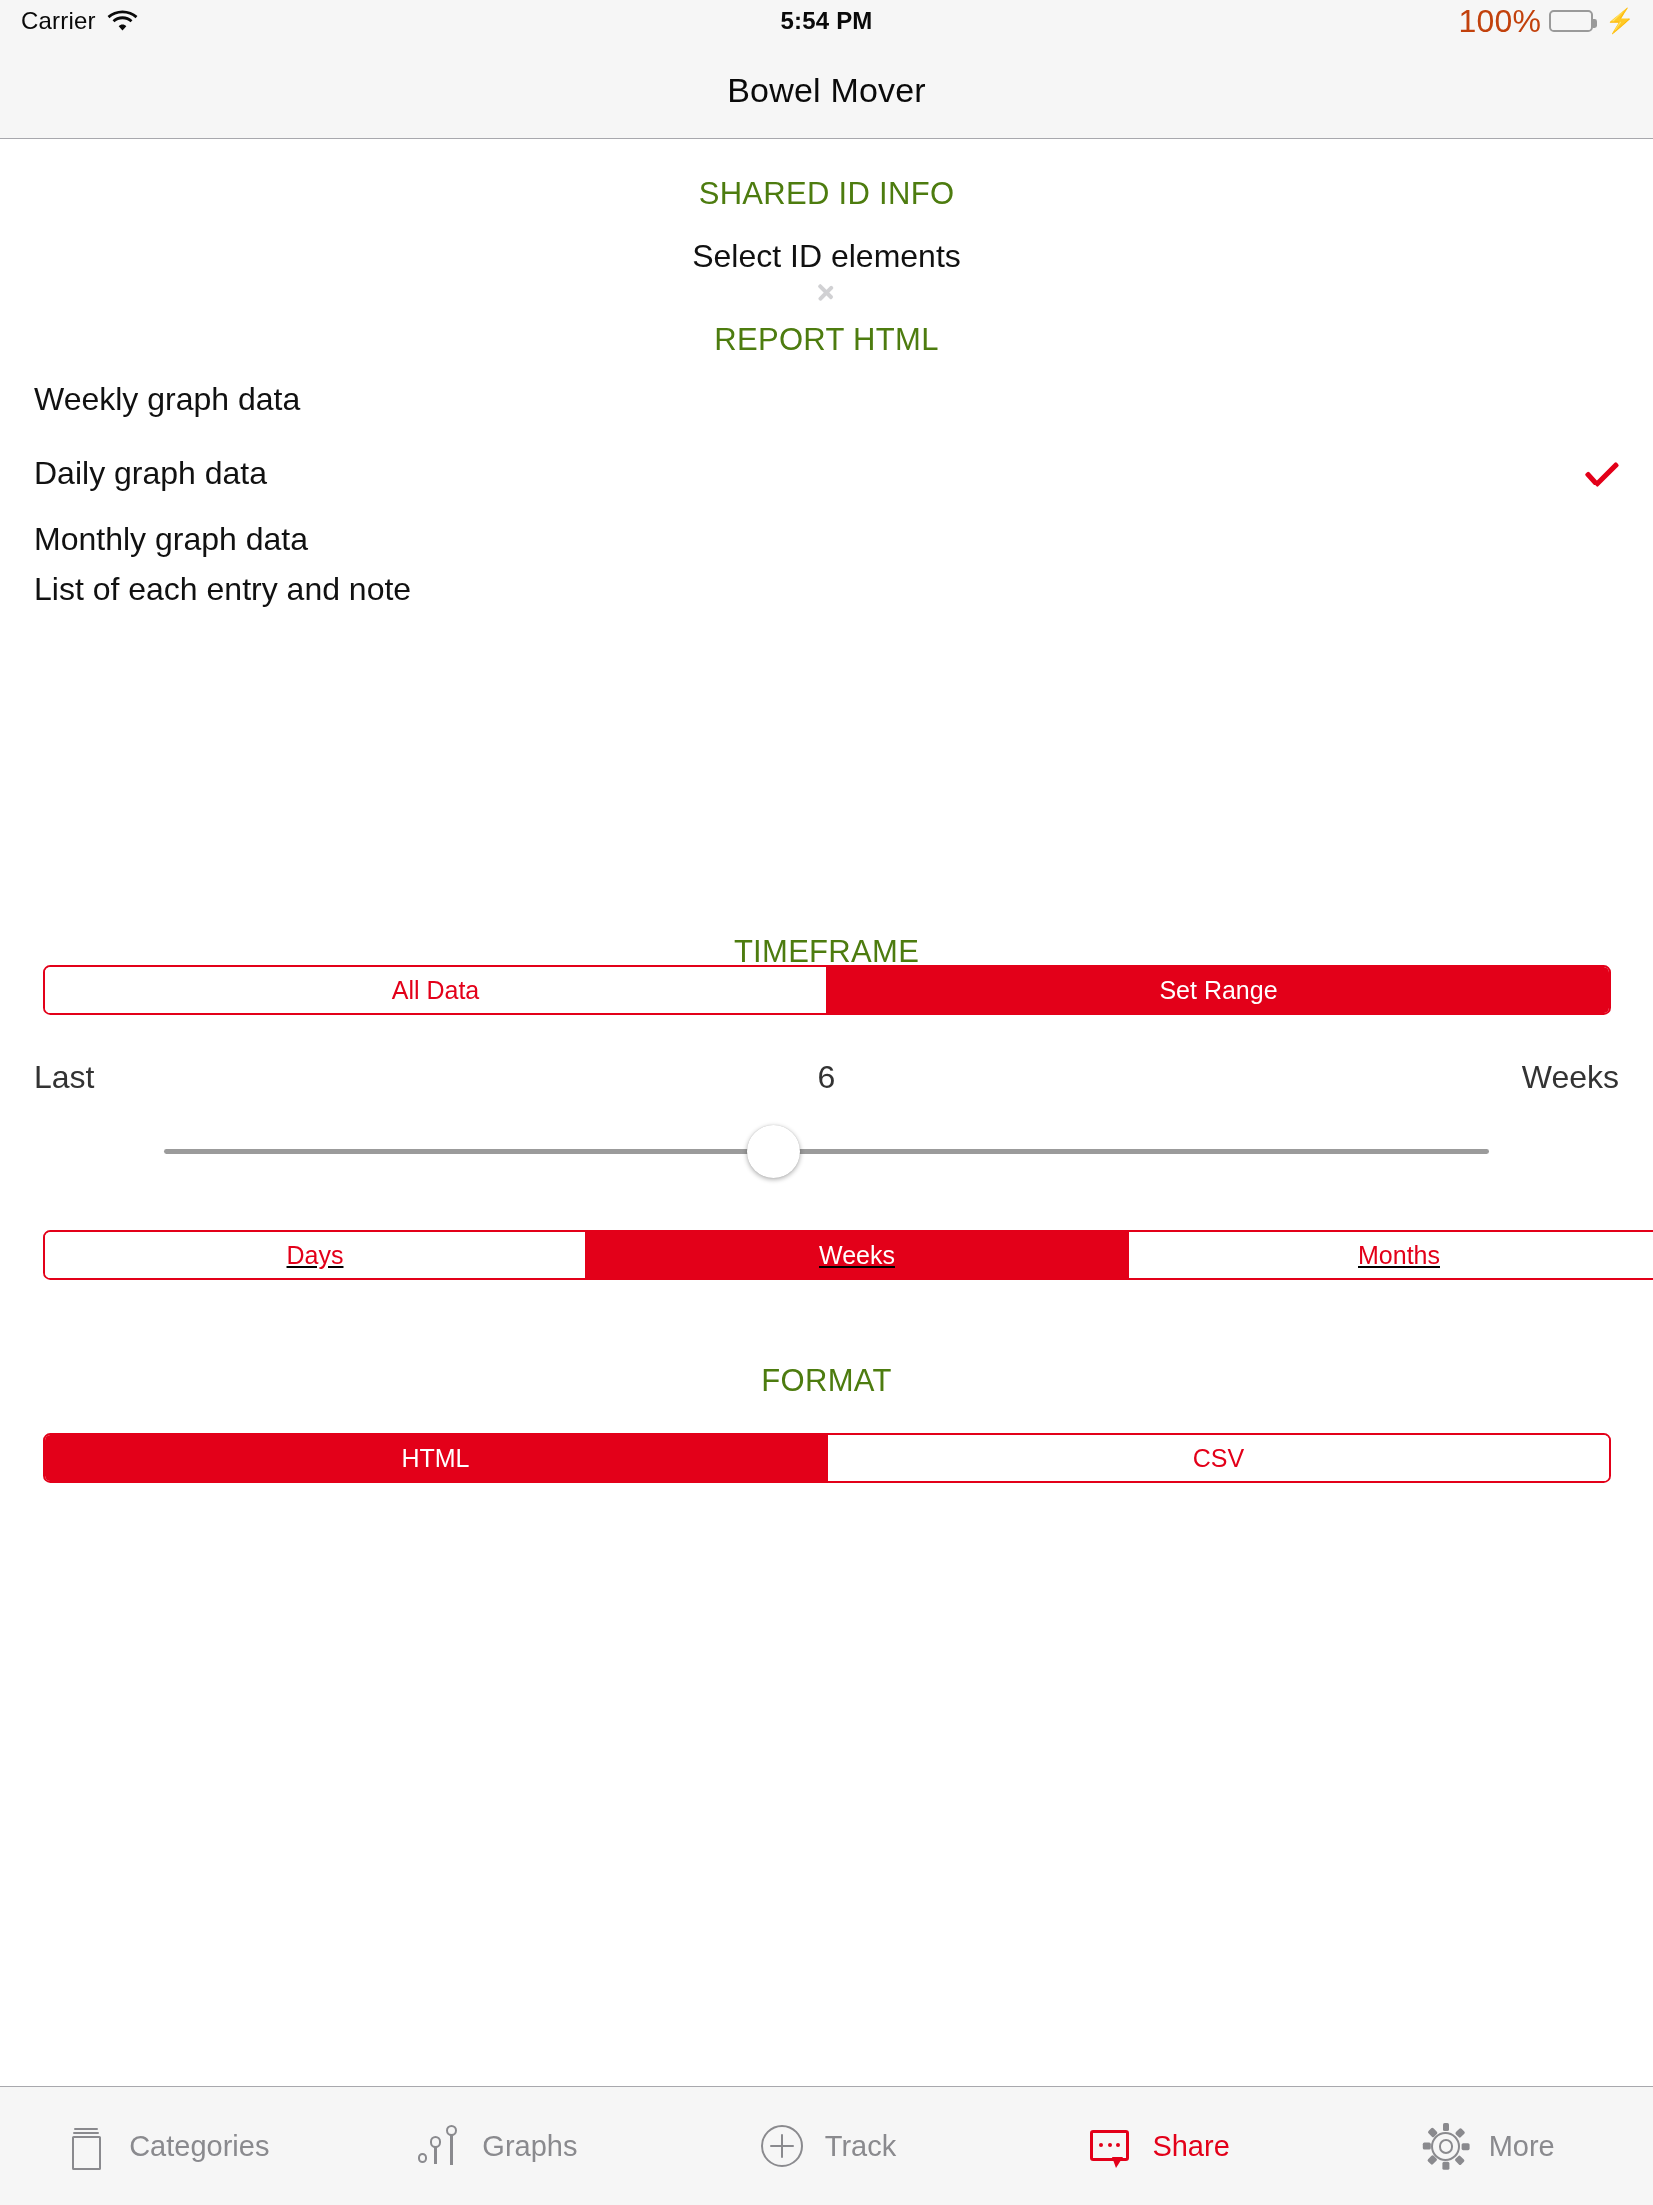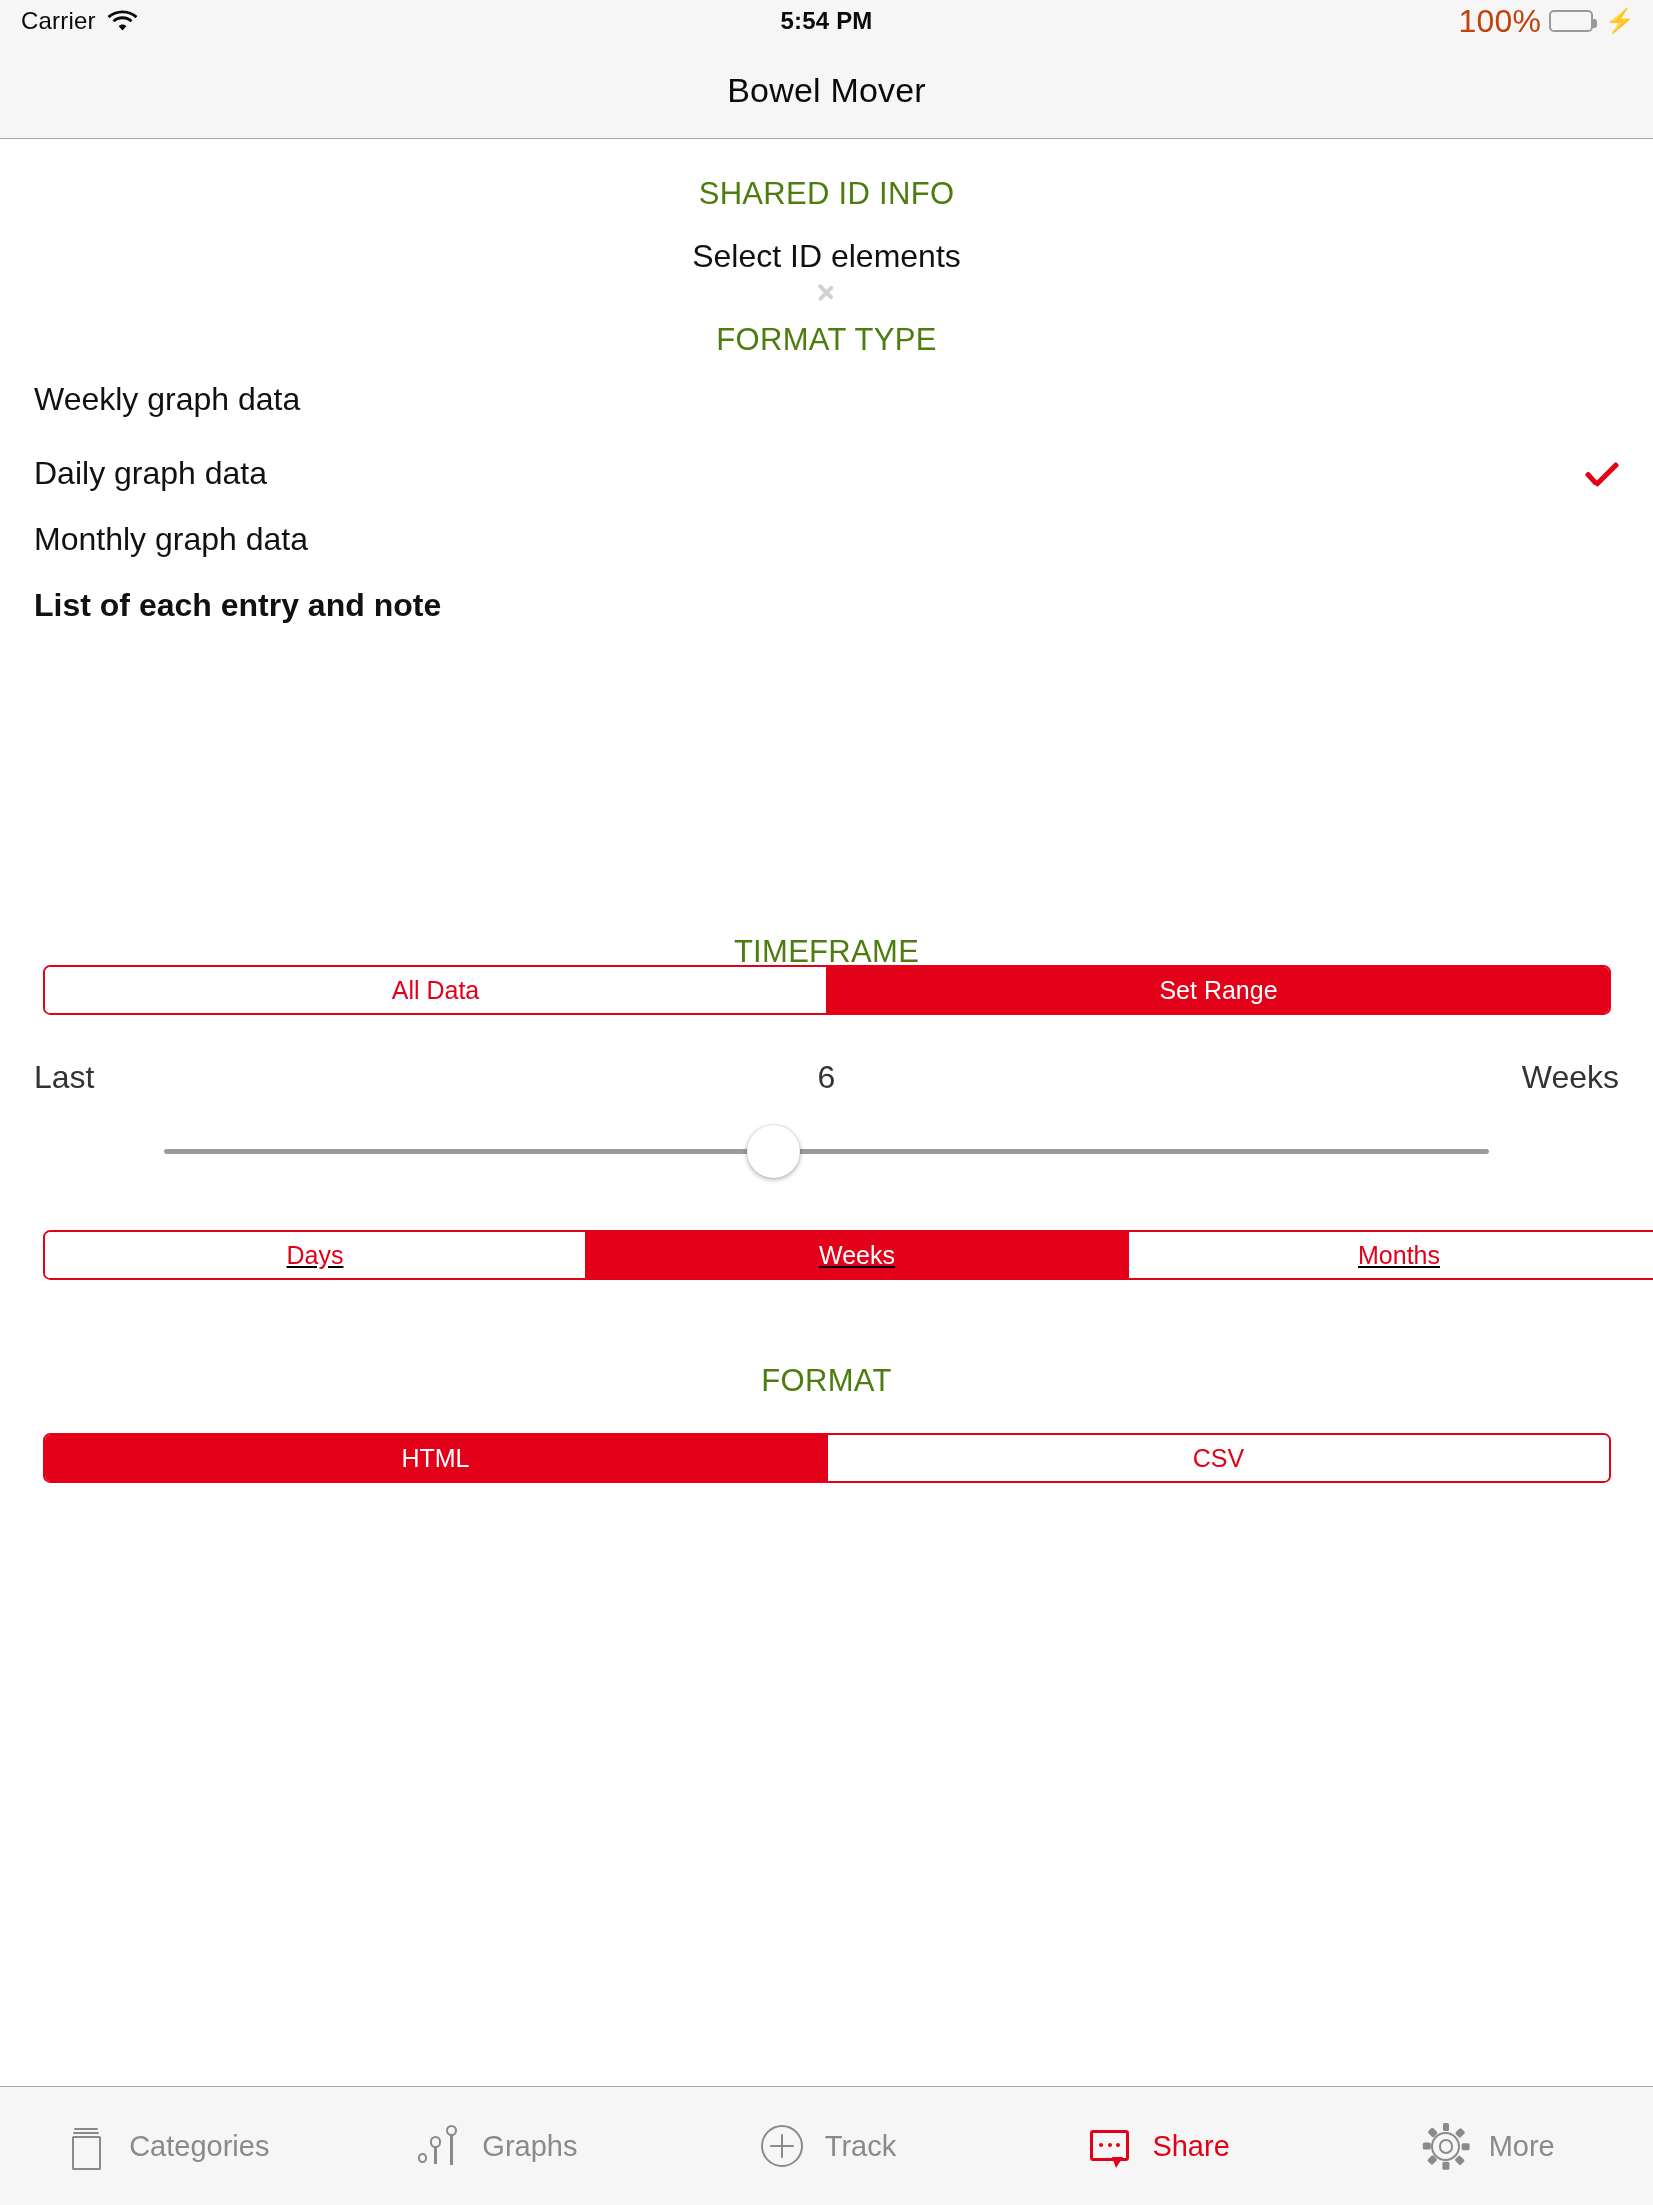--- a/index.html
+++ b/index.html
@@ -254,36 +254,36 @@
 <div class="content">
 
 
   <div class="section-header" style="margin-top:36px;">SHARED ID INFO</div>
 
   <div class="row" style="margin-top:26px;flex-direction:column;">
     <span class="row-label">Select ID elements</span>
     <span class="chev"></span>
   </div>
 
-  <div class="section-header" style="margin-top:34px;">FORMAT TYPE</div>
+  <div class="section-header" style="margin-top:34px;">REPORT HTML</div>
 
   <div class="row" style="margin-top:16px;">
     <span class="row-label">Weekly graph data</span>
   </div>
 
   <div class="row" style="margin-top:24px;">
     <span class="row-label">Daily graph data</span>
     <span class="check"></span>
   </div>
 
   <div class="row" style="margin-top:16px;">
     <span class="row-label">Monthly graph data</span>
   </div>
 
-  <div class="row" style="margin-top:16px;font-weight:bold;">
+  <div class="row" style="">
     <span class="row-label">List of each entry and note</span>
   </div>
 
 </div>
 
 <div style="position:absolute; top:892px; left:0; width:1653px;margin-top:42px;">
   <div class="section-header">TIMEFRAME</div>
 </div>
 
 <div class="seg" style="top:965px; left:43px; width:1568px;">

